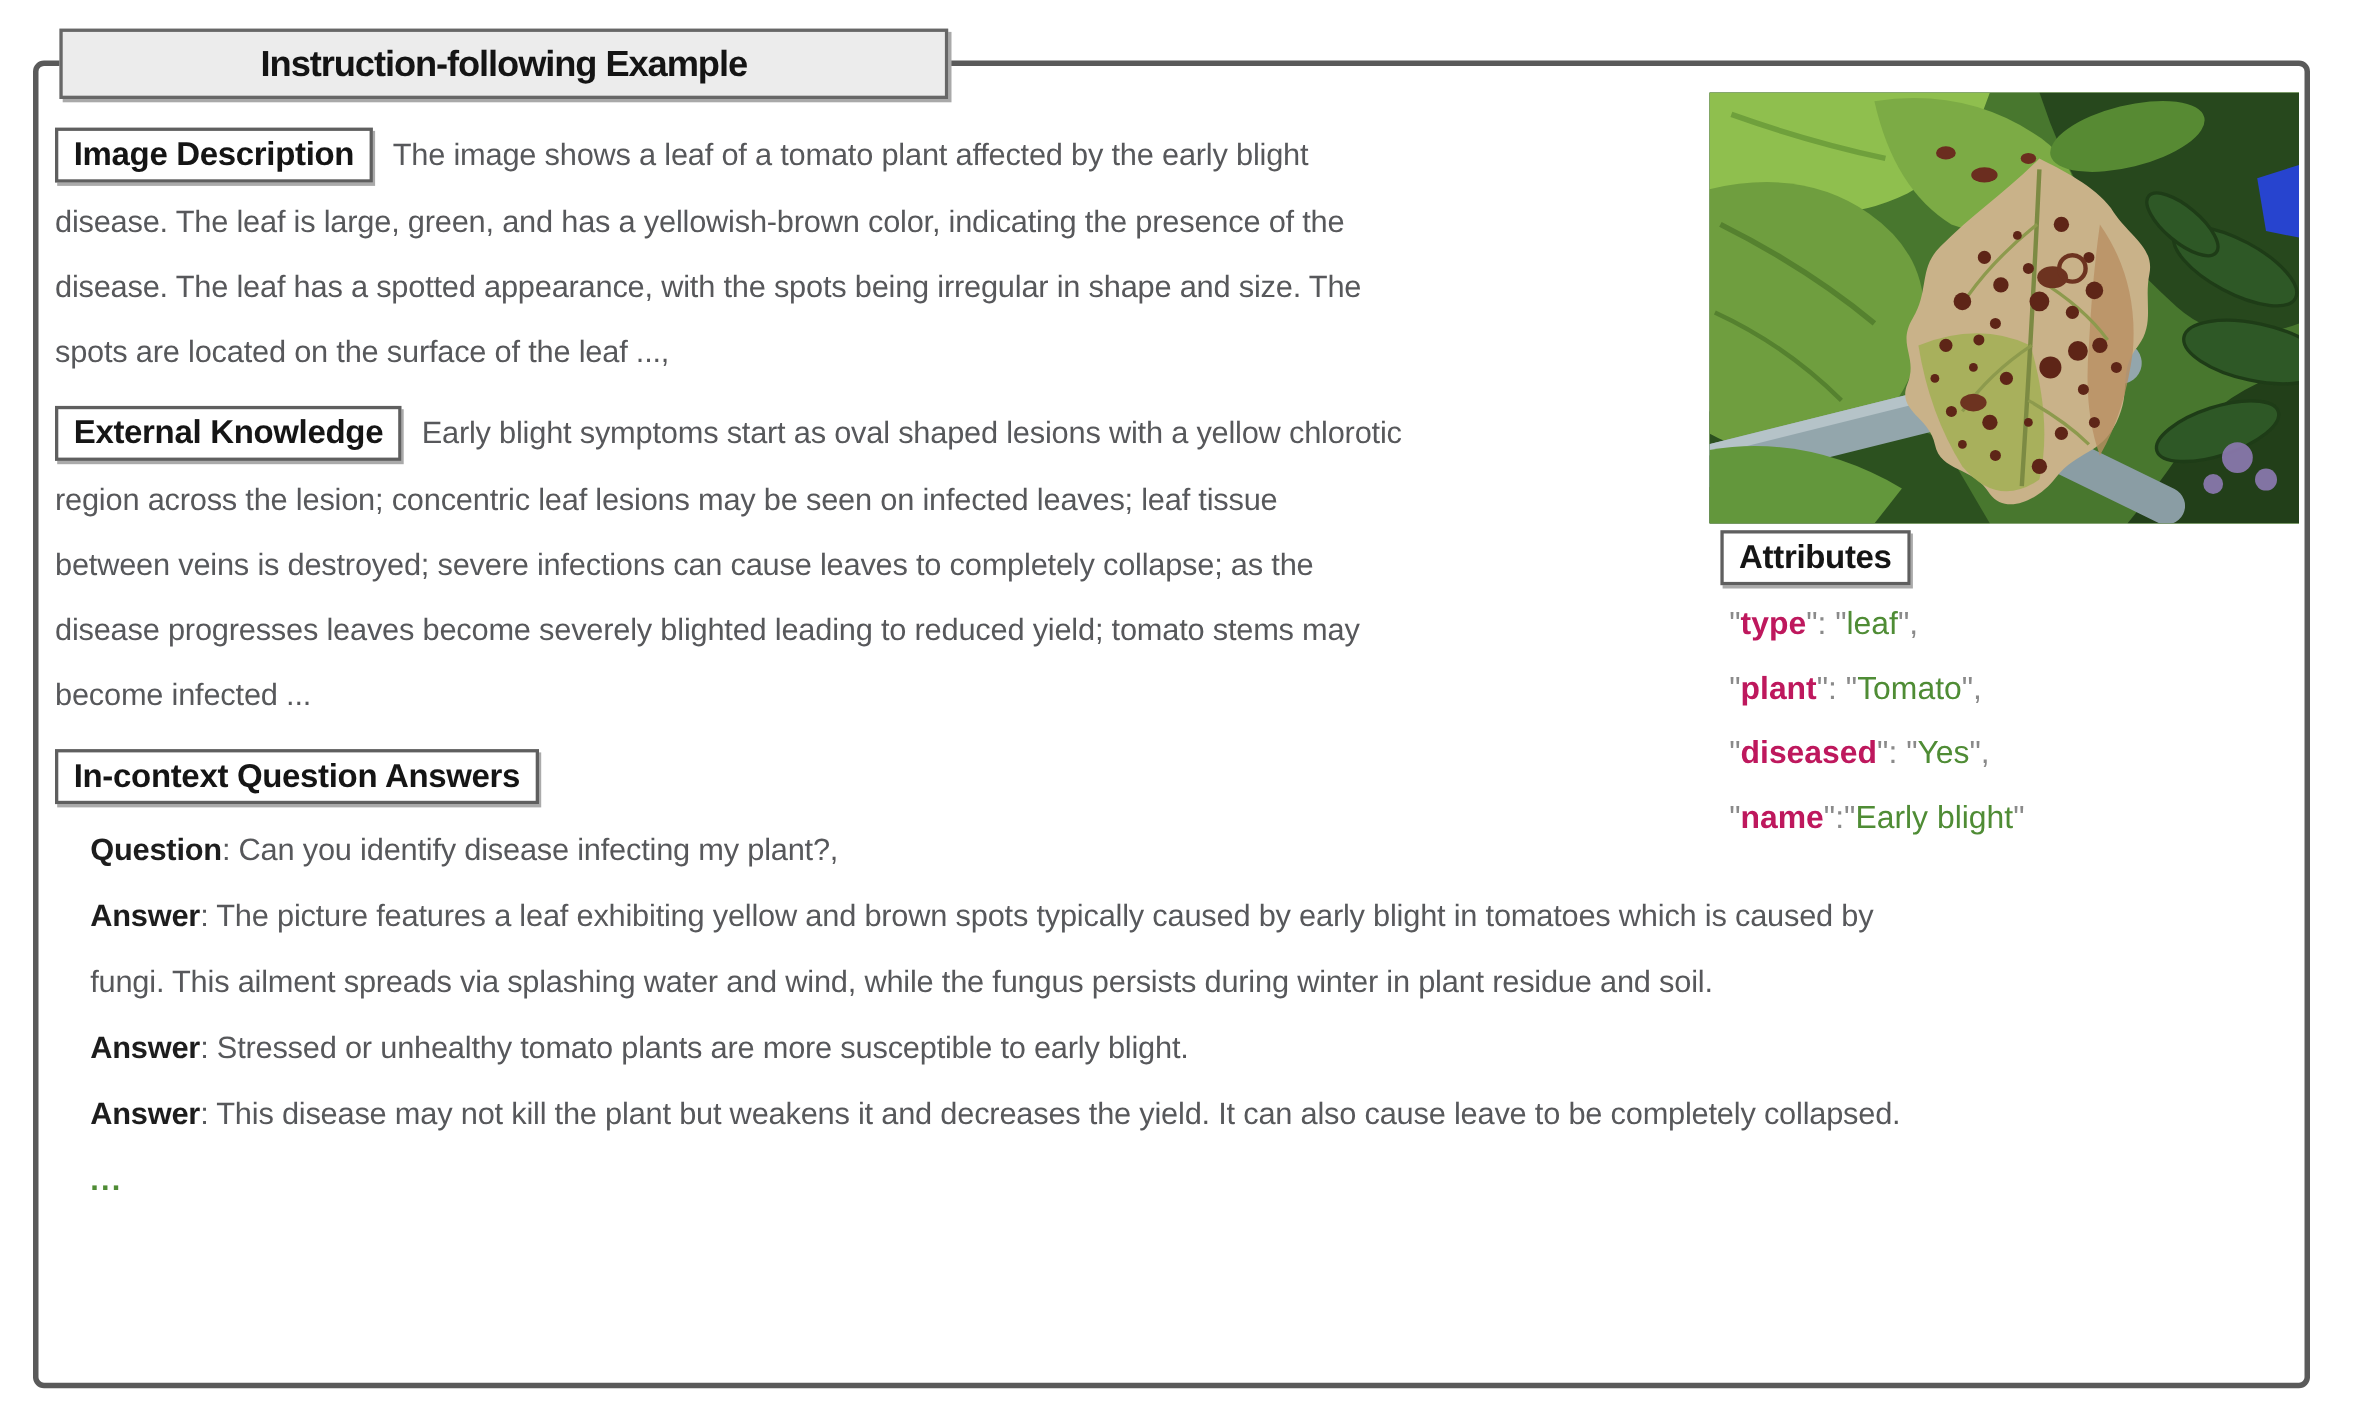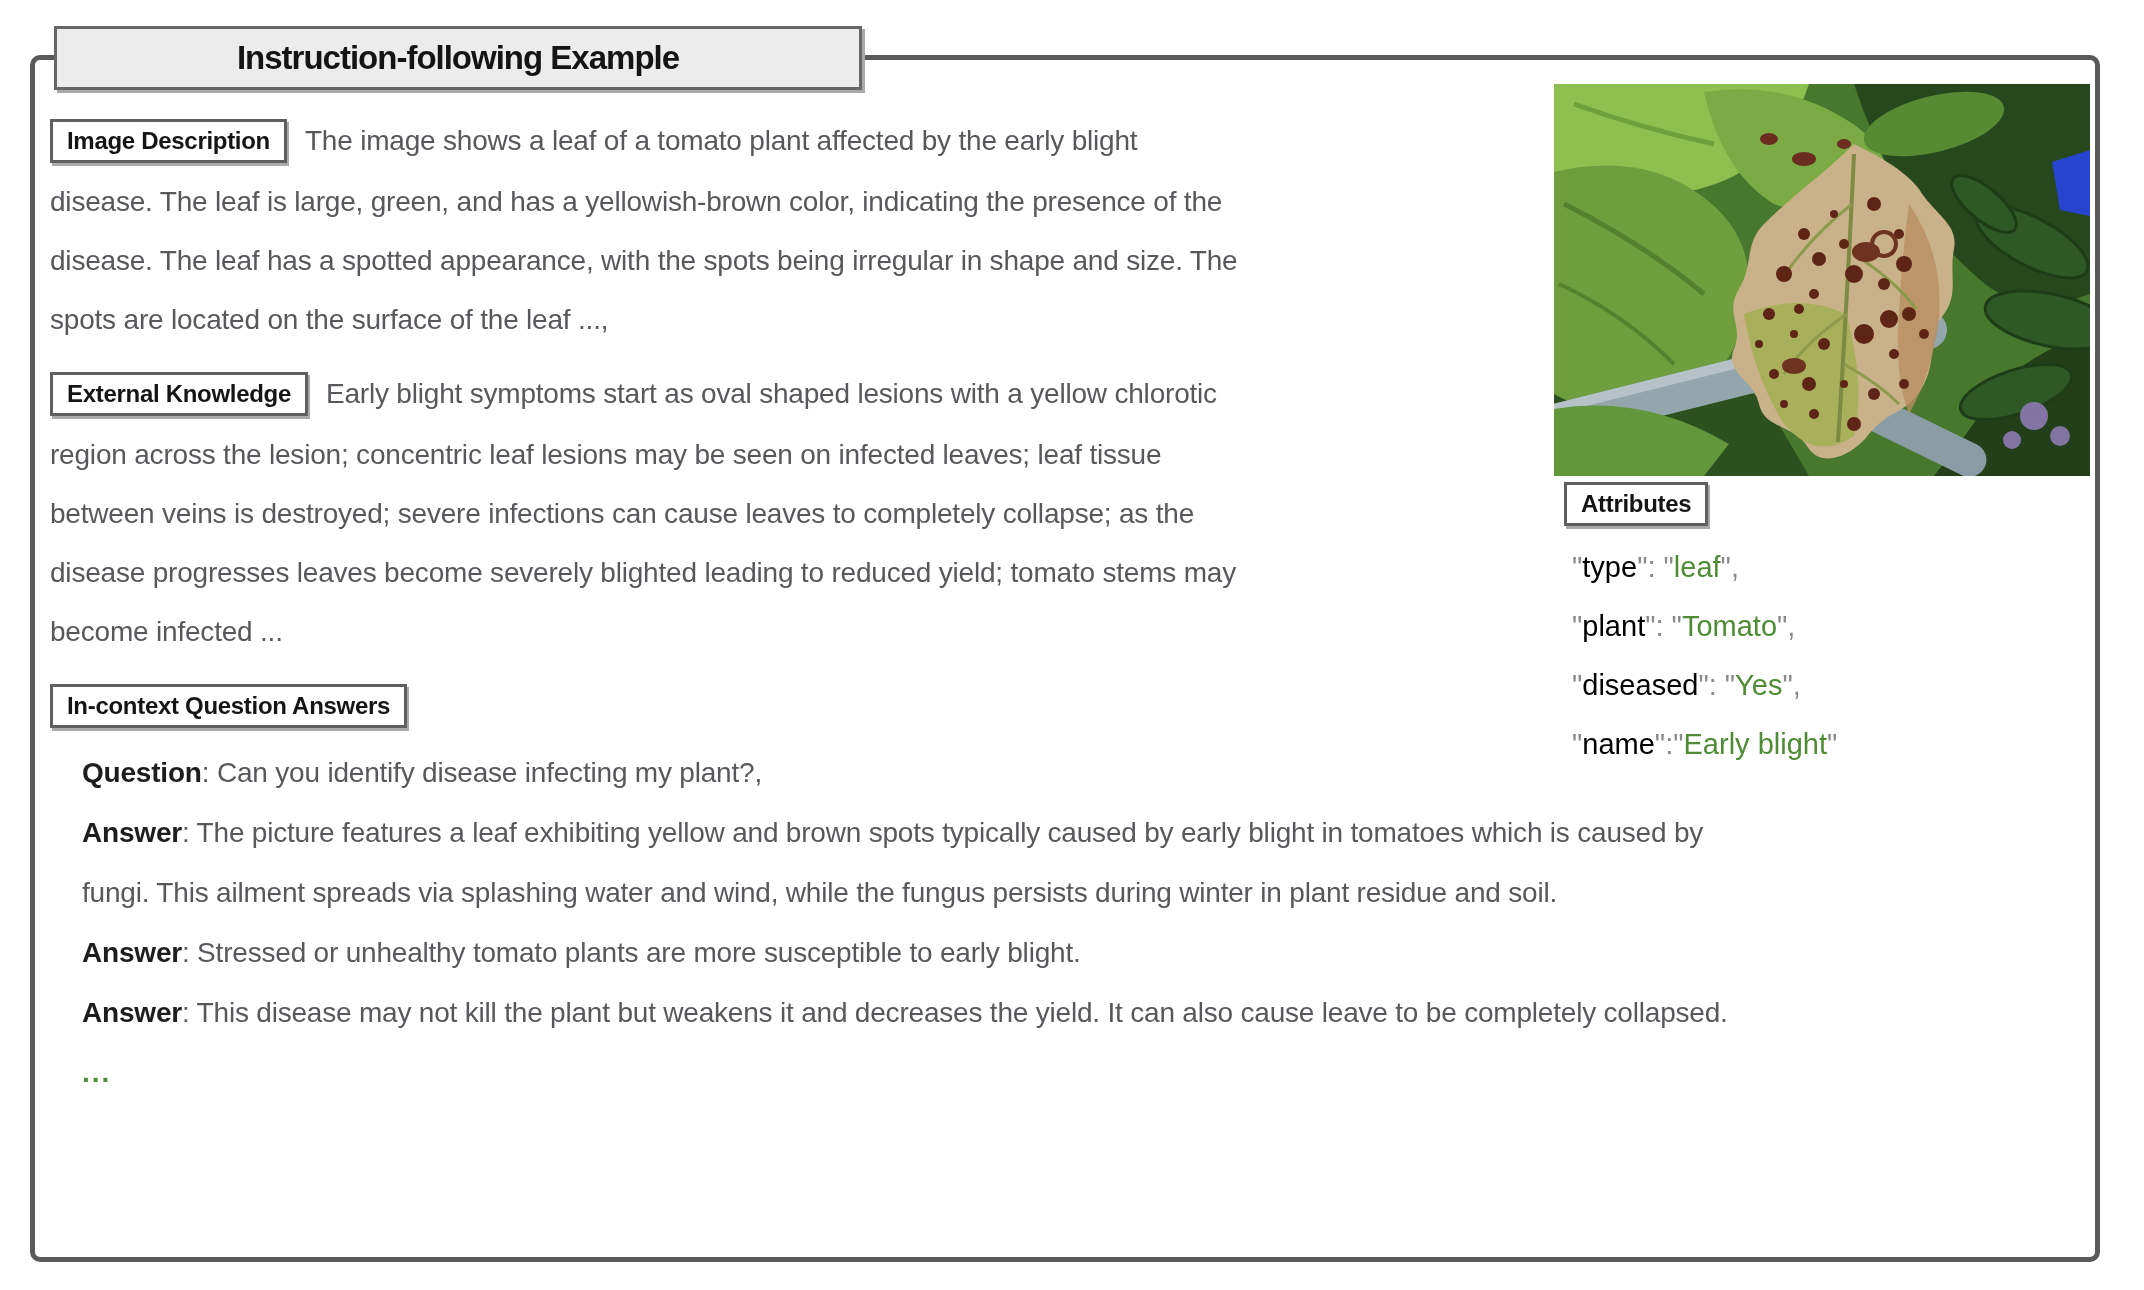--- a/index.html
+++ b/index.html
@@ -14,42 +14,42 @@
   .title-box {
     position:absolute; left:54px; top:26px; width:808px; height:64px; z-index:3;
     background:#ececec; border:3px solid #676767; box-shadow:3px 3px 0 #a9a9a9;
     display:flex; align-items:center; justify-content:center;
     font-size:33px; font-weight:bold; color:#141414; letter-spacing:-1px; box-sizing:border-box;
   }
   .content { position:absolute; left:50px; top:110px; z-index:1; }
   .label-box {
     display:inline-flex; align-items:center; flex:0 0 auto;
     background:#ffffff; border:3px solid #5f5f5f; box-shadow:2px 3px 0 #aaaaaa;
-    padding:5px 14px; font-weight:bold; font-size:24px; color:#151515; letter-spacing:-0.3px;
+    padding:5px 14px; font-weight:bold; font-size:30px; color:#151515; letter-spacing:-0.3px;
     white-space:nowrap;
   }
   .first-row { display:flex; align-items:center; gap:18px; height:62px; }
   .first-row .inline-text { line-height:normal; }
   .tline {
     font-size:28px; color:#57585b; line-height:59px; white-space:nowrap; letter-spacing:-0.2px;
   }
   .qa-block { margin-top:6px; }
   .qa-block .tline { line-height:60px;margin-left:32px; }
   .qa-prefix { font-weight:bold; color:#1d1d1d; }
   .ellipsis span { color:#4f8c35; font-weight:bold; letter-spacing:2px; }
   .sec-gap { margin-top:14px; }
   .photo-frame {
     position:absolute; left:1554px; top:84px; width:536px; height:392px; z-index:2;
     overflow:hidden; background:#48772e;
   }
   .attr-label-box { position:absolute; left:1564px; top:482px; z-index:2; }
   .attr-items { position:absolute; left:1572px; top:538px; z-index:2; }
   .attr-line { font-size:29px; line-height:59px; white-space:nowrap; }
   .a-q, .a-p { color:#8a8a8a; }
-  .a-key { color:#000000; }
+  .a-key { color:#be185d;font-weight:bold; }
   .a-val { color:#4f8c35; }
 </style>
 </head>
 <body>
 
 <div class="panel"></div>
 
 <div class="title-box">
   <span>Instruction-following Example</span>
 </div>

